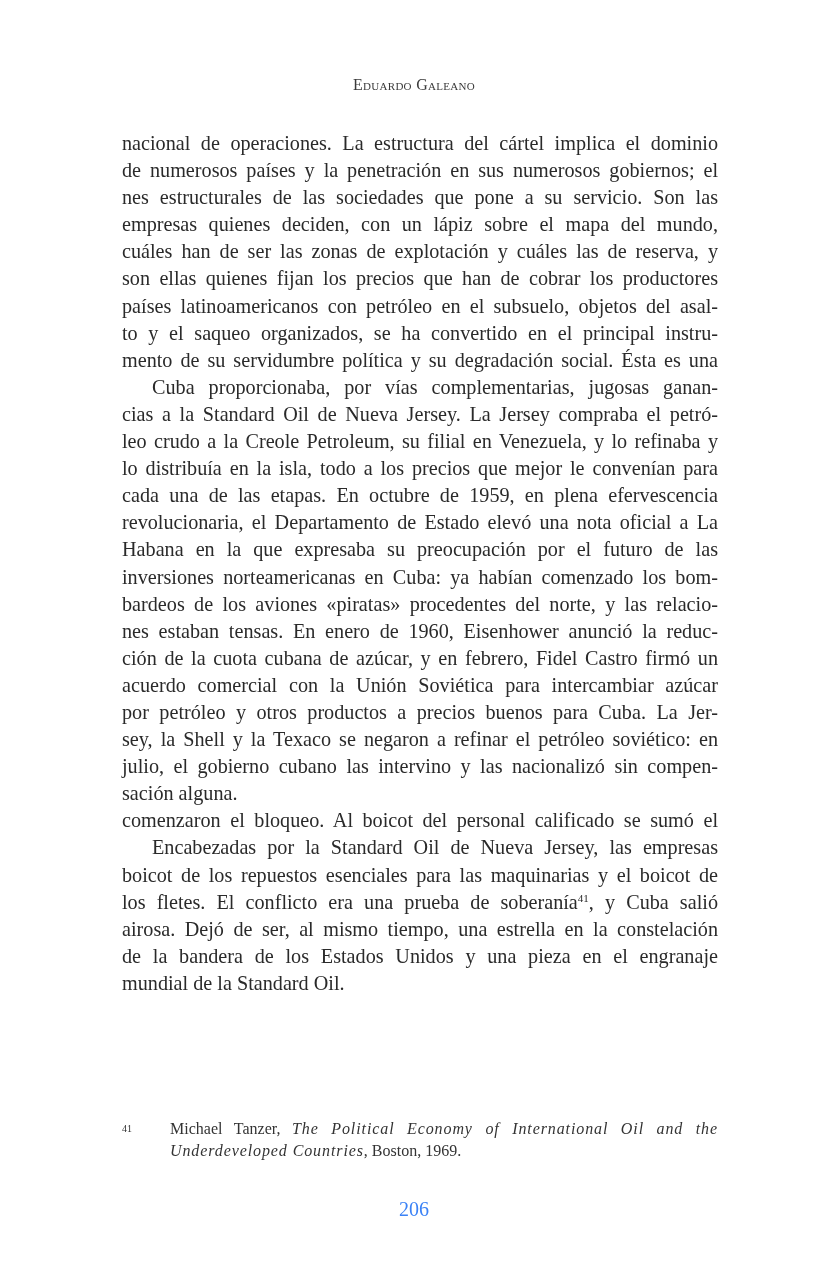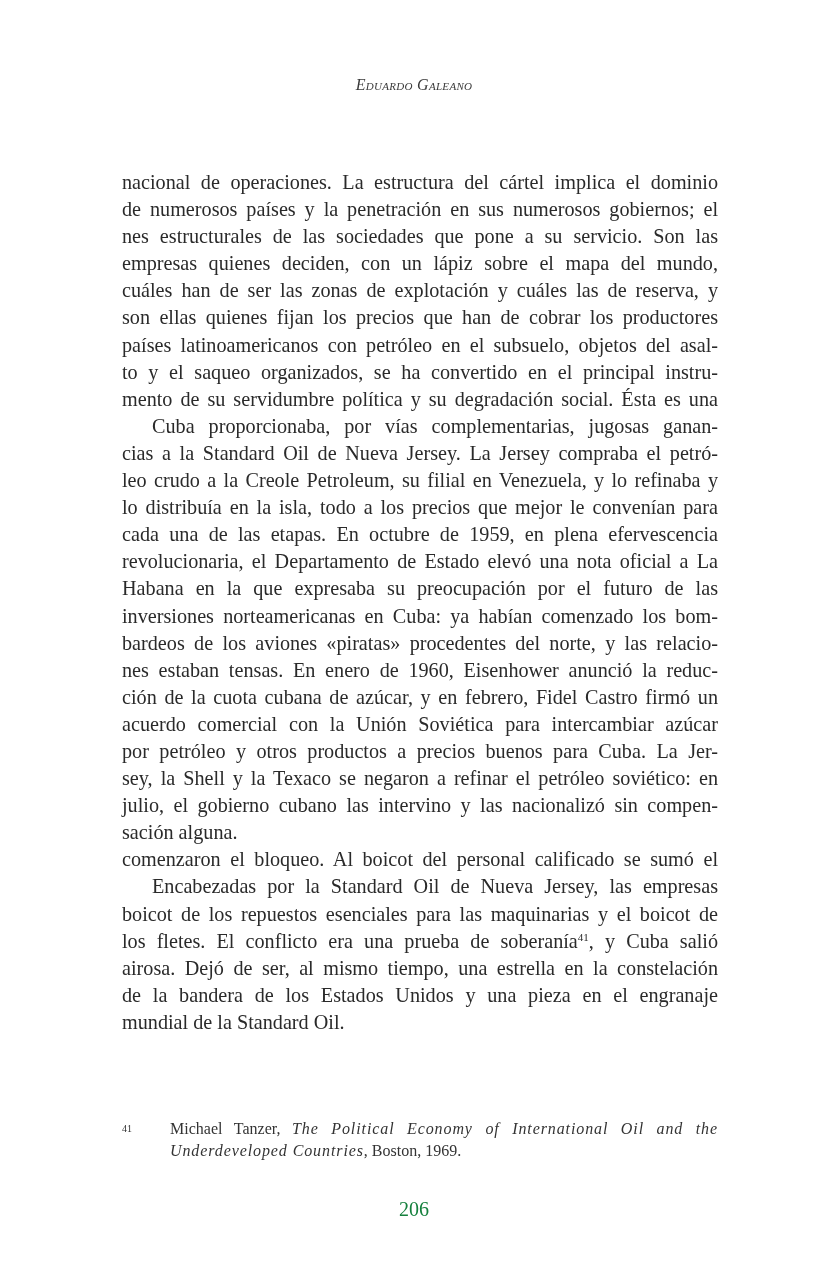--- a/index.html
+++ b/index.html
@@ -5,42 +5,42 @@
   html, body { margin: 0; padding: 0; }
   body {
     width: 828px; height: 1286px; background: #ffffff;
     position: relative; overflow: hidden;
     font-family: "Liberation Serif", "DejaVu Serif", serif;
     color: #2a2a2a;
   }
   .running-head {
     position: absolute; top: 76px; left: 0; width: 828px;
     text-align: center; font-size: 16px; letter-spacing: 0.3px;
-    color: #3a3a3a; font-variant: small-caps; font-style: italic;
+    color: #3a3a3a; font-variant: small-caps;
   }
   .body-text {
-    position: absolute; top: 130px; left: 122px; width: 596px; margin-top: 39px;
+    position: absolute; top: 130px; left: 122px; width: 596px;
   }
   .line {
     height: 27.1px; line-height: 27.1px; font-size: 20.2px;
     white-space: nowrap; text-align: justify; text-align-last: justify;
   }
   .line.last { text-align-last: left; }
   .line.indent { padding-left: 30px; }
   sup.fnref { font-size: 11px; vertical-align: 7px; line-height: 0; }
   .footnote {
     position: absolute; top: 1118px; left: 122px; width: 596px;
     font-size: 16px; line-height: 22px; color: #333;
   }
   .fn-num { position: absolute; left: 0; top: 0; font-size: 10px; }
   .fn-body { margin-left: 48px; text-align: justify; }
   .fn-body i { letter-spacing: 0.9px; }
   .page-number {
     position: absolute; top: 1198px; left: 0; width: 828px;
-    text-align: center; font-size: 20px; color: #15803d;
+    text-align: center; font-size: 20px; color: #3b82f6;
   }
 </style>
 </head>
 <body>
 
 <div class="running-head">Eduardo Galeano</div>
 
 <div class="body-text">
 
   <div>

